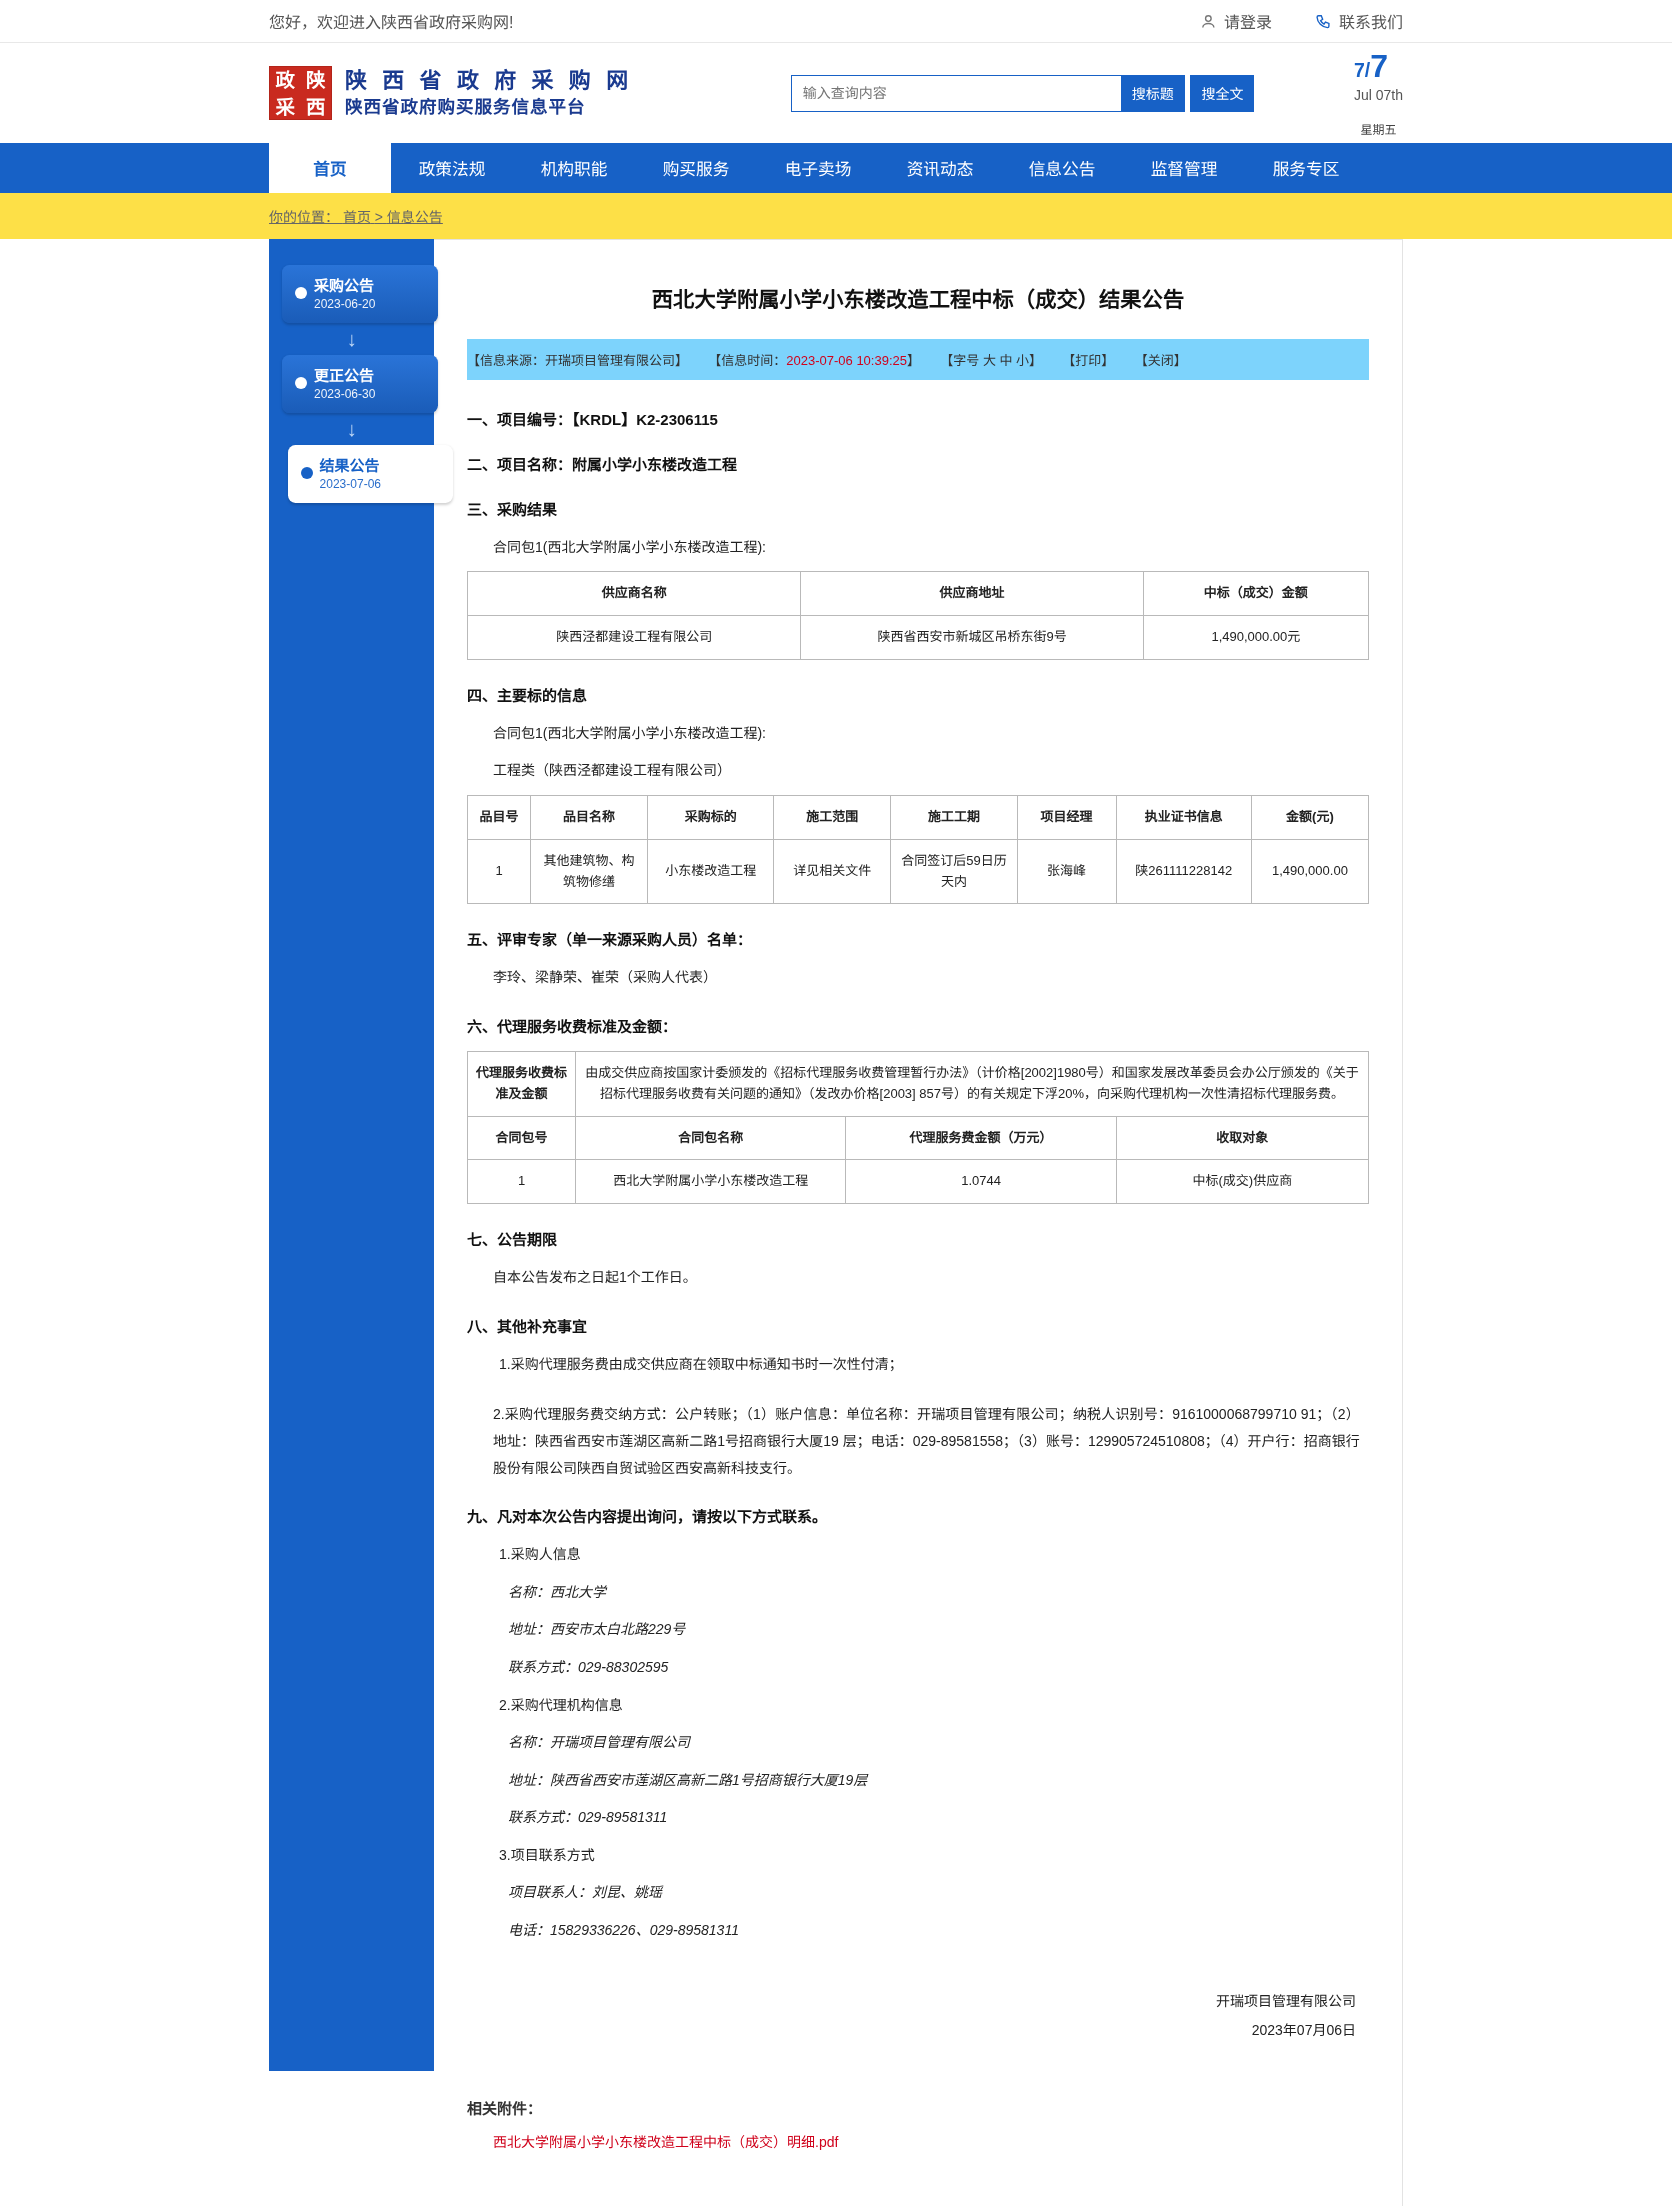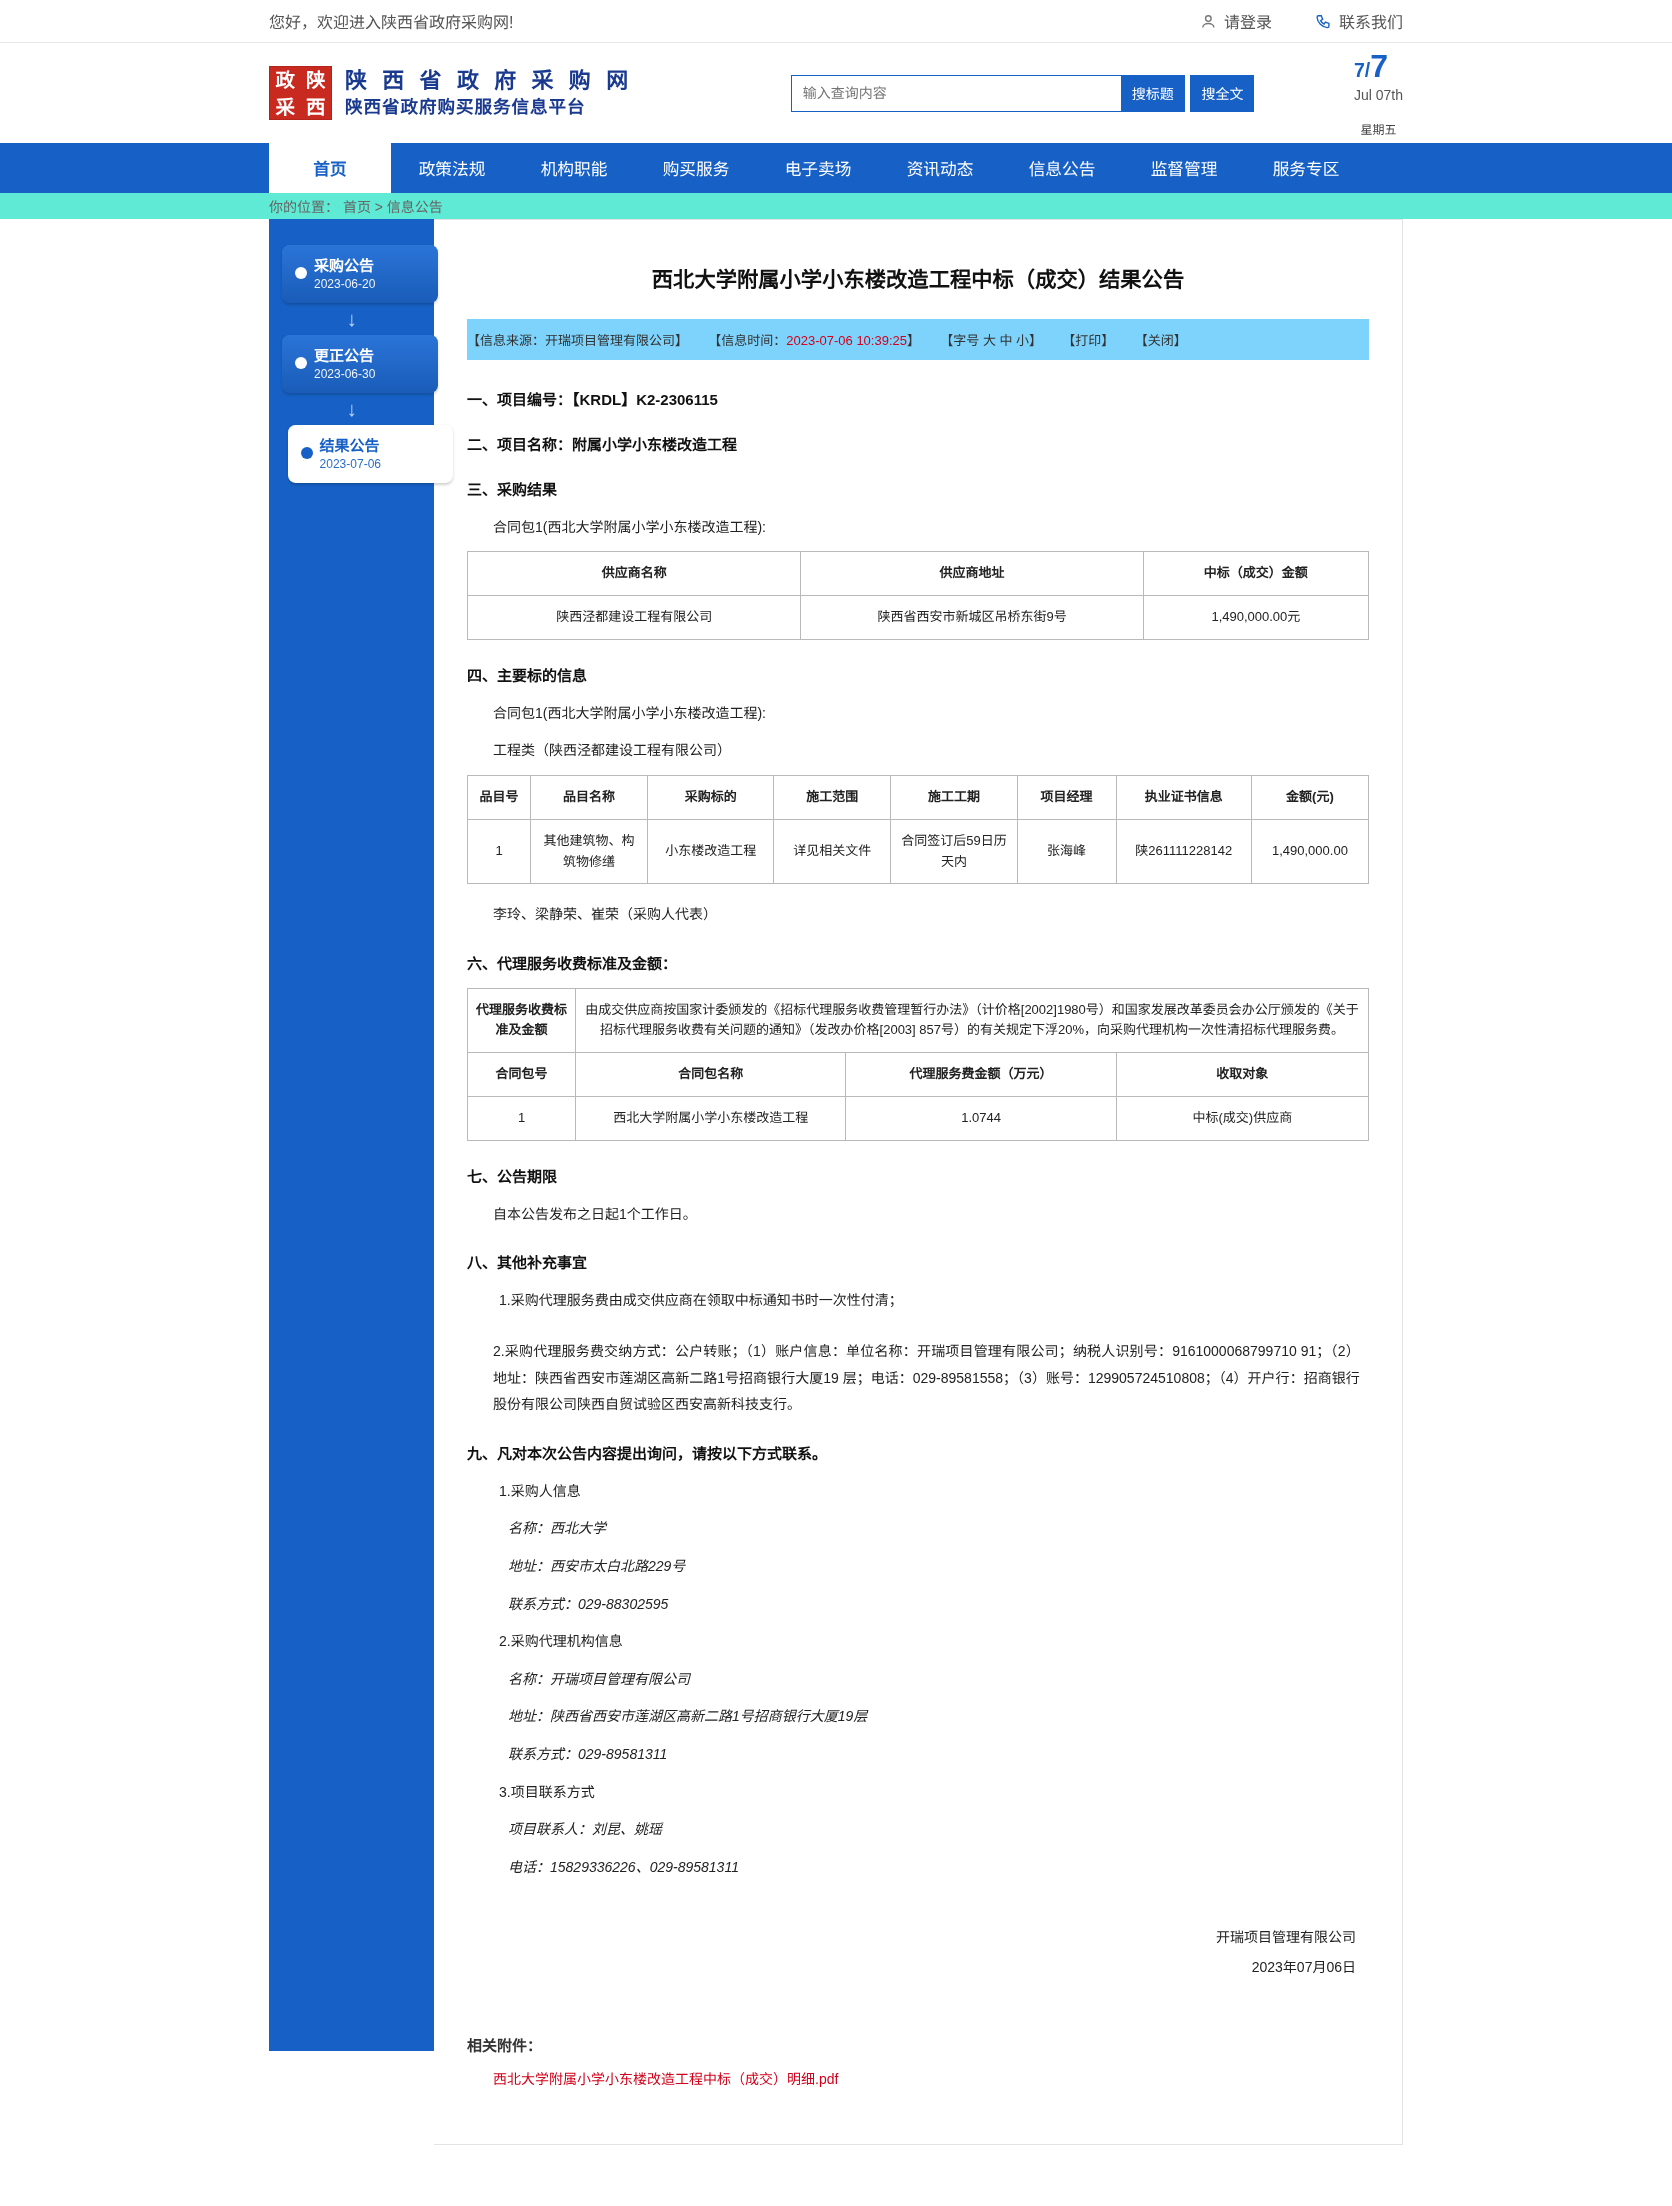--- a/index.html
+++ b/index.html
@@ -71,22 +71,23 @@
     padding-left: 269px;
   }
   .nav-item {
     min-width: 122px; display: flex; align-items: center; justify-content: center;
     color: #fff; font-size: 16.7px; cursor: pointer; padding: 0 16.7px;
   }
   .nav-item.active { background: #ffffff; color: #1761c6; font-weight: bold; }
 
   
   .crumb {
-    padding: 3px 269px; font-size: 14px; color: #666;
-    background: #5eead4;
+    padding: 13px 269px; font-size: 14px; color: #666;
+    background: #fde047;
+    text-decoration: underline;
   }
   .crumb a { color: #666; text-decoration: none; }
 
   
   .content-wrap {
     display: flex; gap: 0; padding: 0 269px 0 269px; align-items: flex-start;
   }
   .sidebar {
     width: 165px; background: #1761c6; min-height: 1832px; padding-top: 26px;
     flex: 0 0 165px;
@@ -320,20 +321,21 @@
             <td>小东楼改造工程</td>
             <td>详见相关文件</td>
             <td>合同签订后59日历天内</td>
             <td>张海峰</td>
             <td>陕261111228142</td>
             <td>1,490,000.00</td>
           </tr>
         </tbody>
       </table>
 
+      <div class="sec-h">五、评审专家（单一来源采购人员）名单：</div>
       <div class="para">李玲、梁静荣、崔荣（采购人代表）</div>
 
       <div class="sec-h">六、代理服务收费标准及金额：</div>
 
       <table class="tbl">
         <tbody>
           <tr>
             <td class="fee-left">代理服务收费标准及金额</td>
             <td class="fee-text" colspan="3">由成交供应商按国家计委颁发的《招标代理服务收费管理暂行办法》（计价格[2002]1980号）和国家发展改革委员会办公厅颁发的《关于招标代理服务收费有关问题的通知》（发改办价格[2003] 857号）的有关规定下浮20%，向采购代理机构一次性清招标代理服务费。</td>
           </tr>

